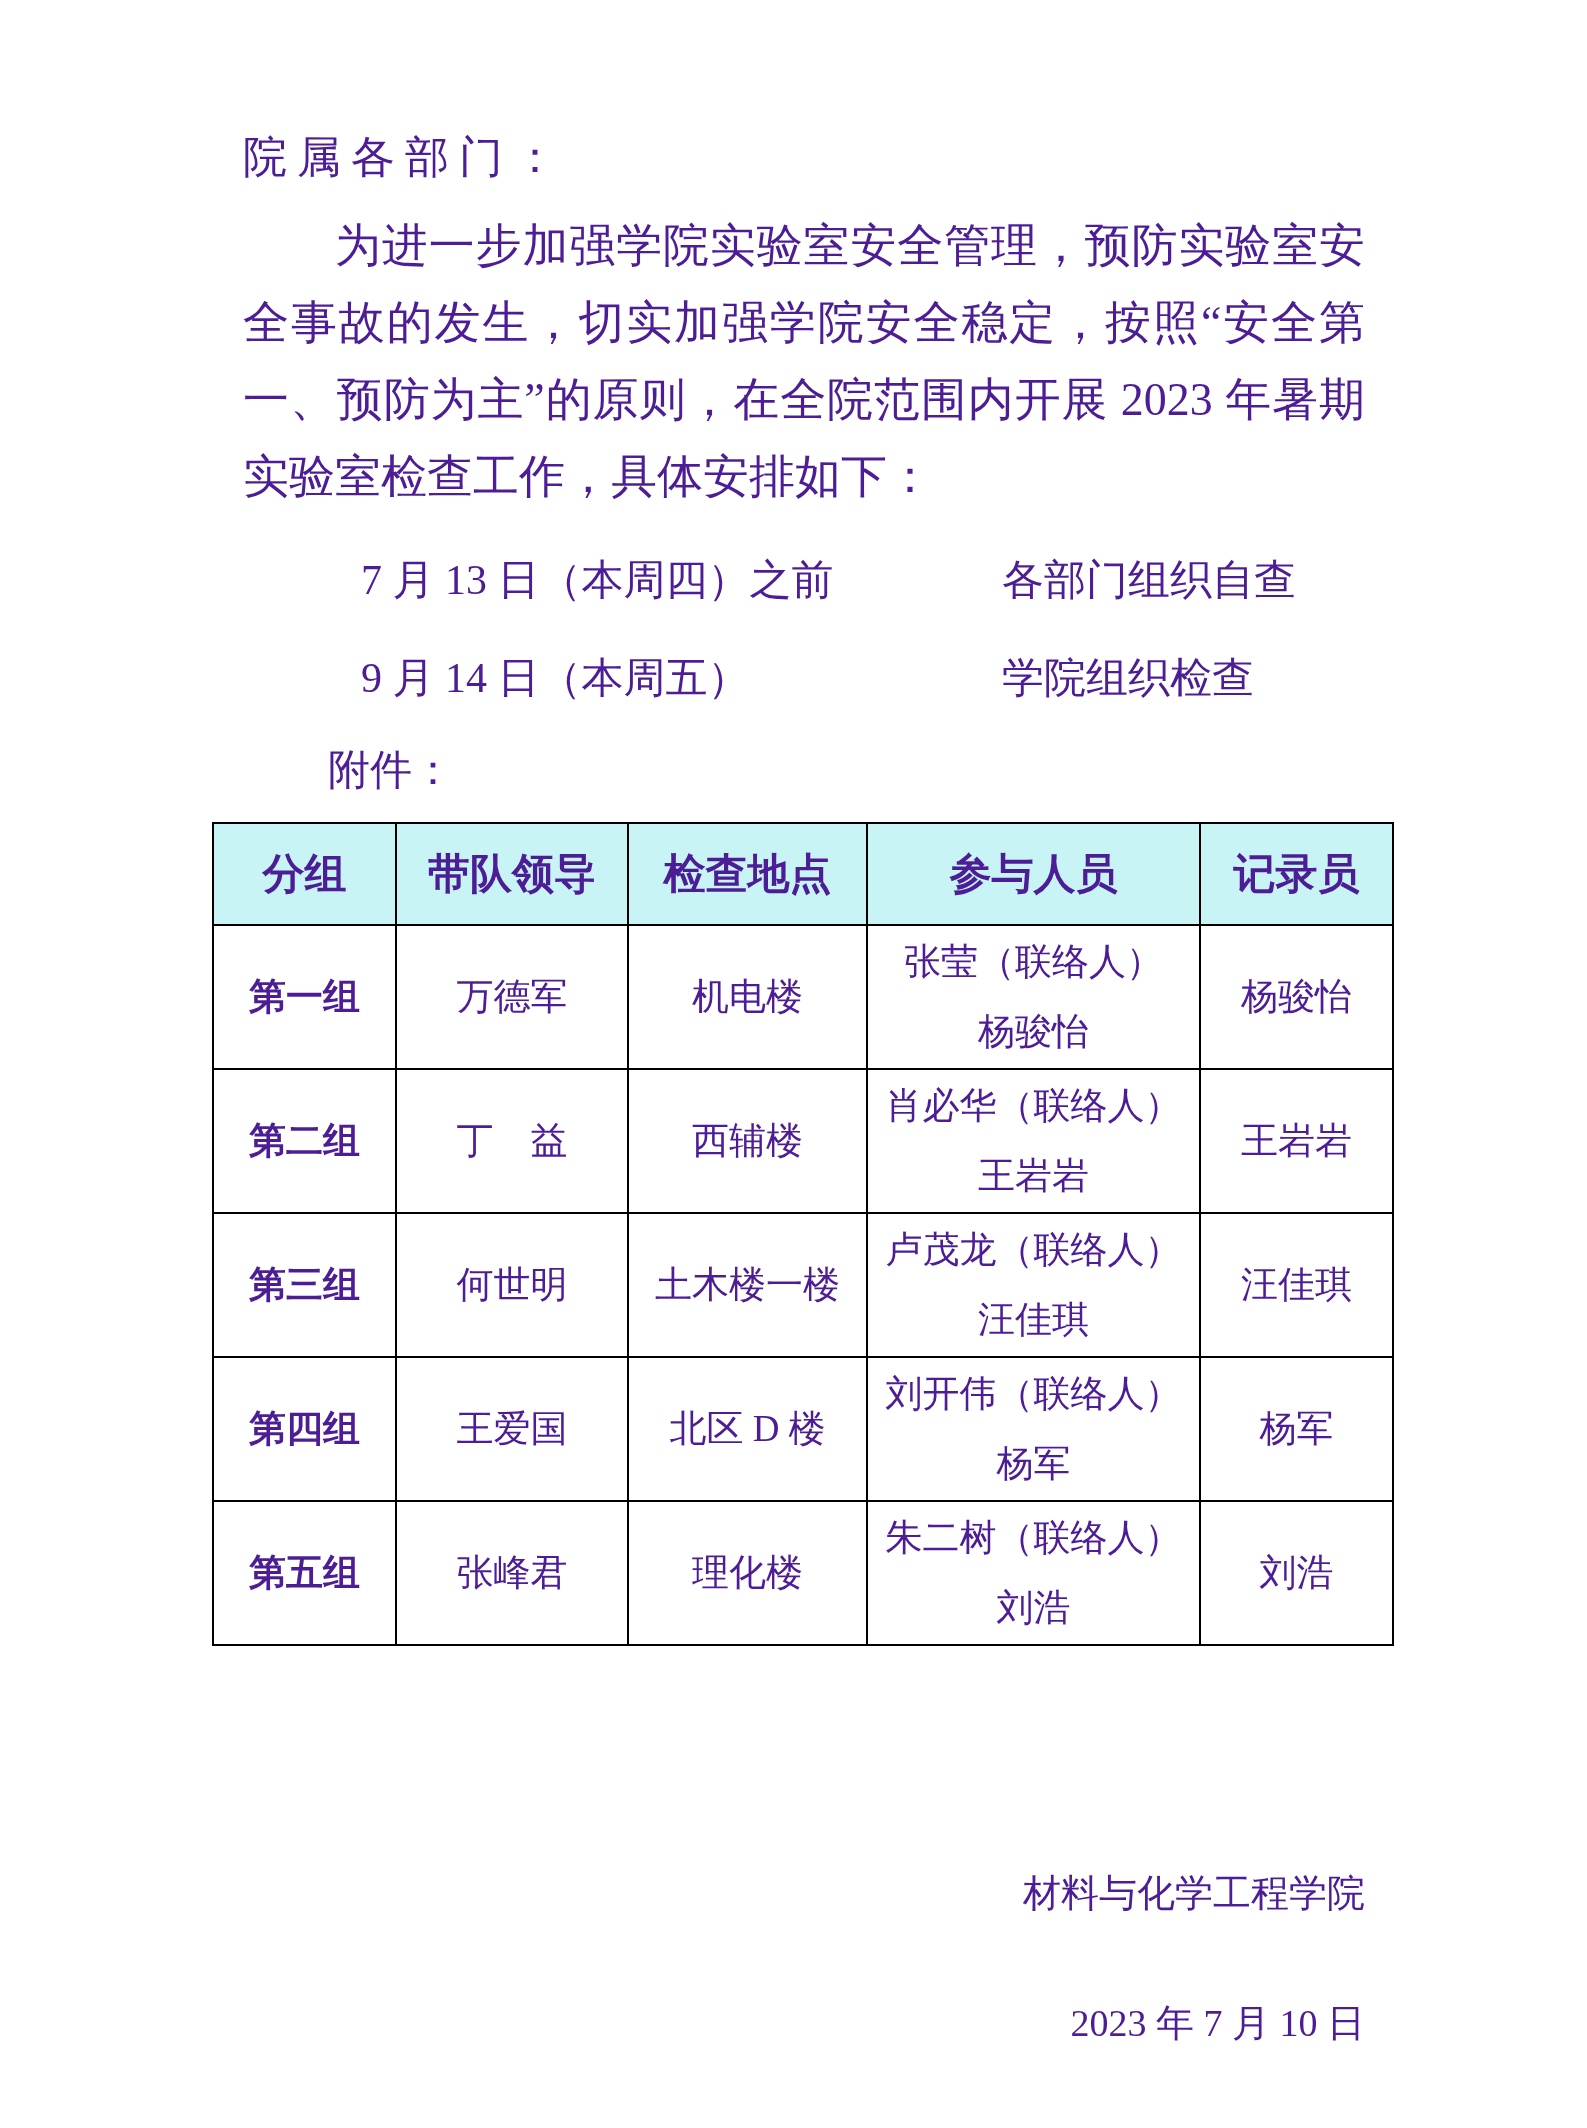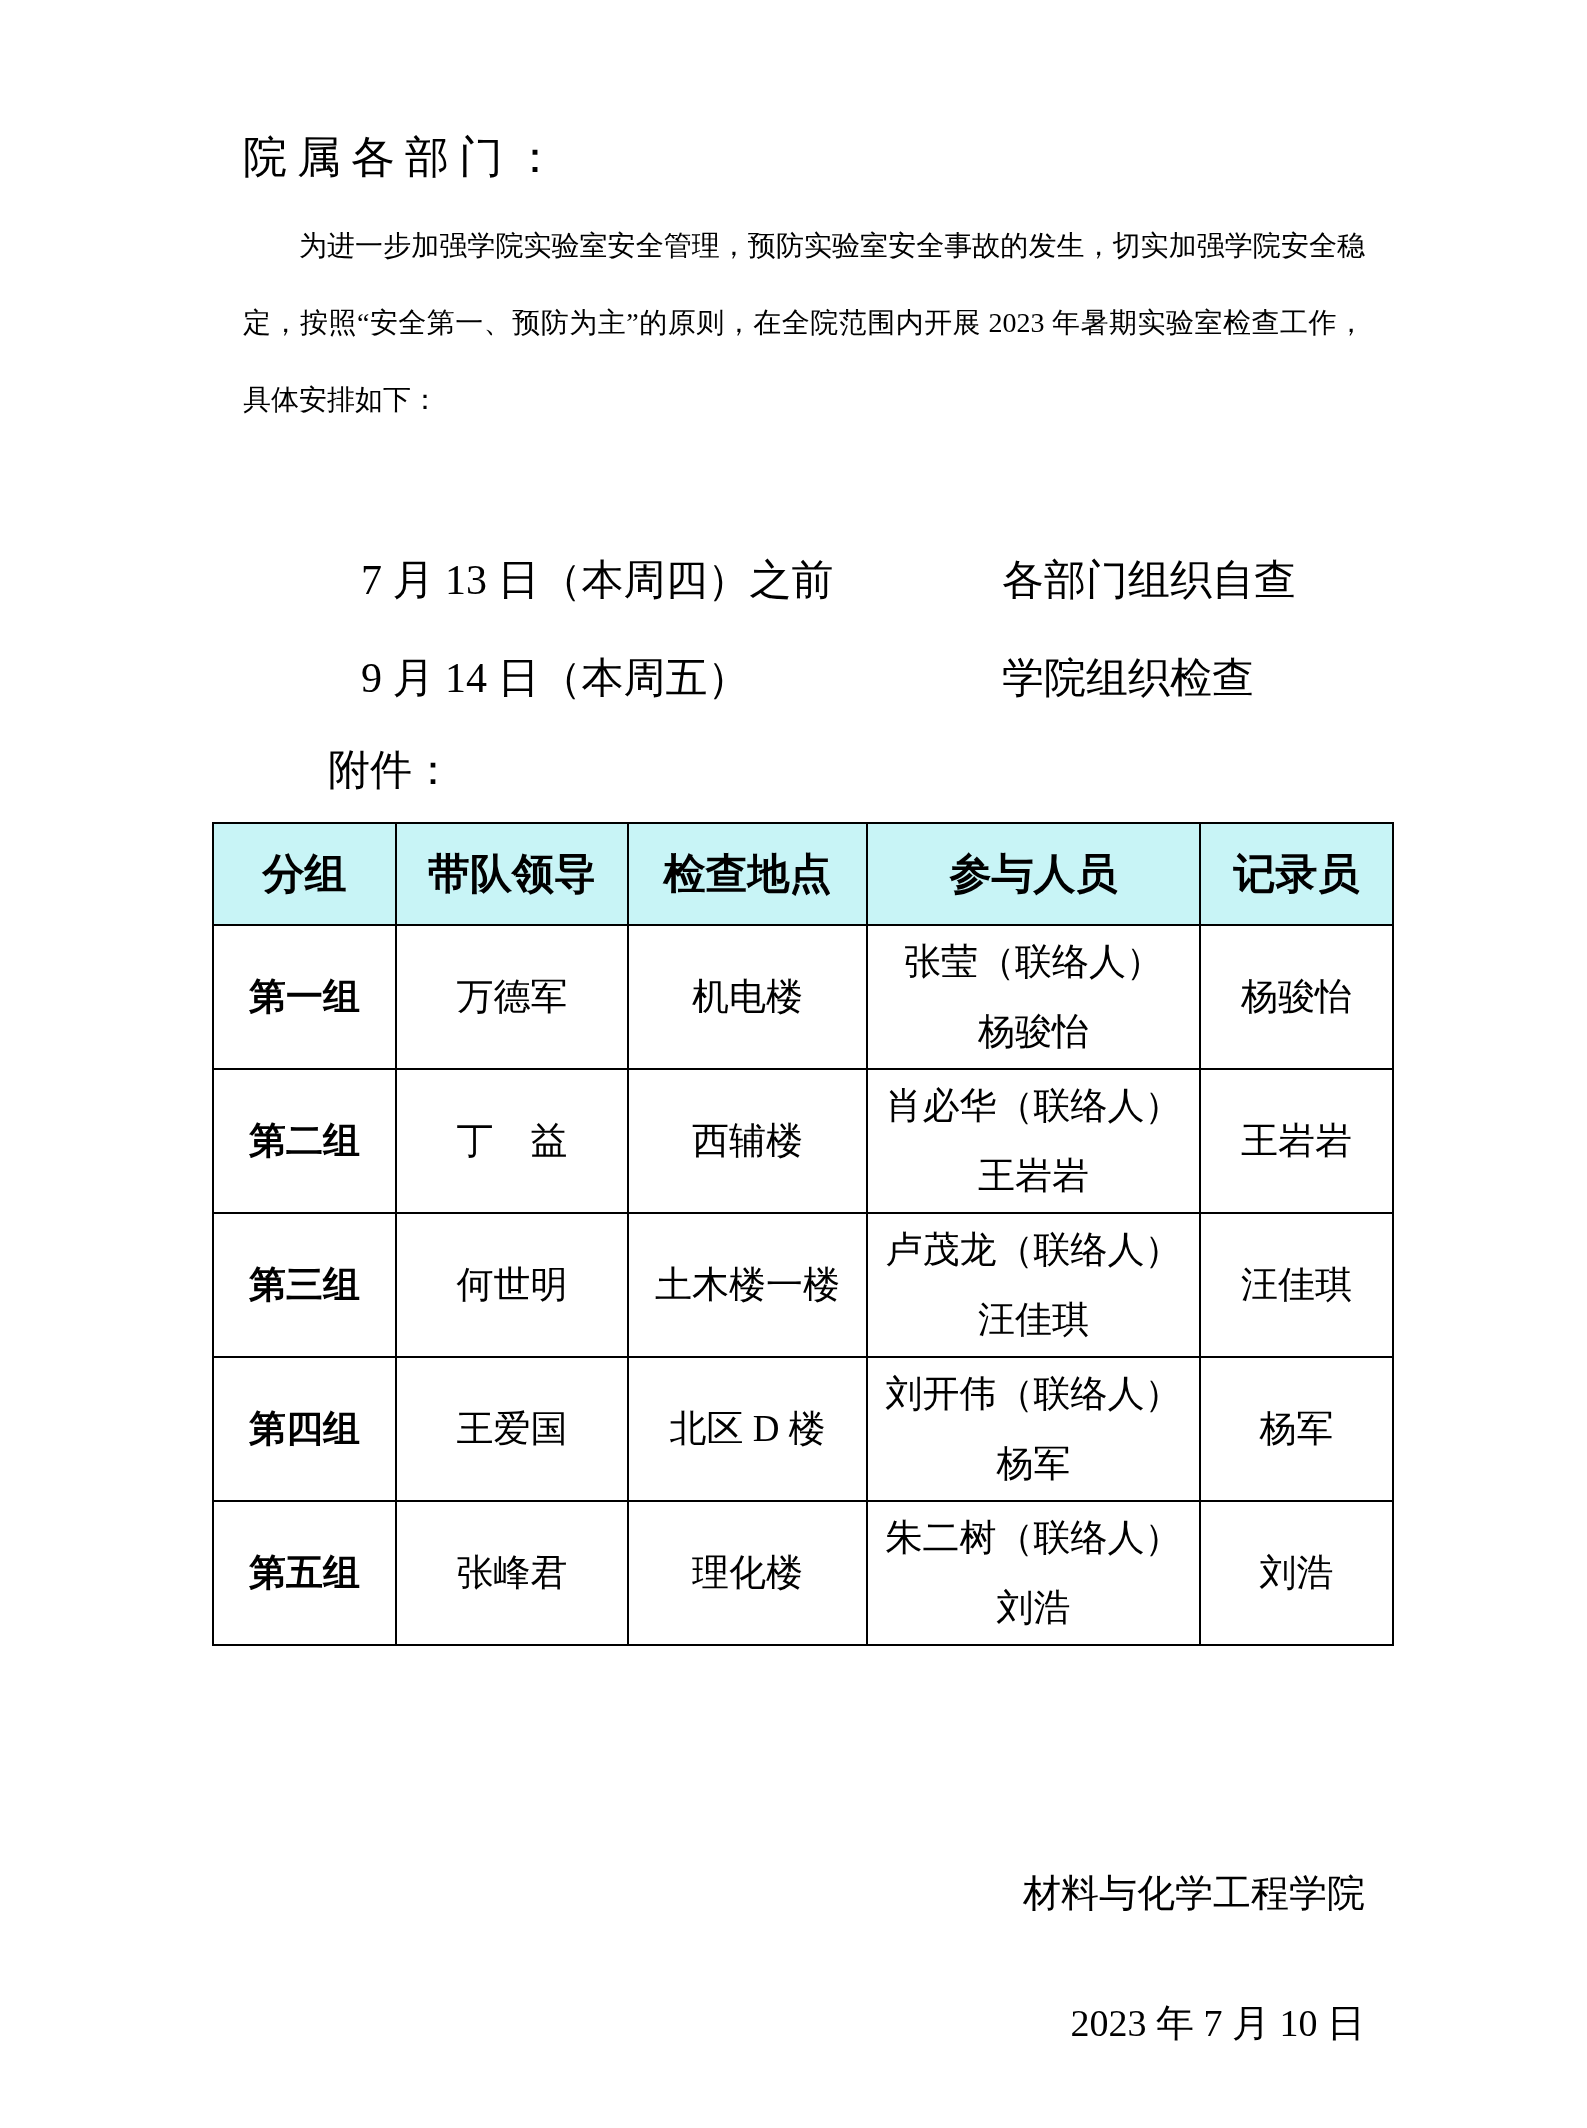--- a/index.html
+++ b/index.html
@@ -2,38 +2,38 @@
 <html><head>
 <meta charset="utf-8">
 <style>
   html, body { margin: 0; padding: 0; background: #9e9e9e; }
   .page {
     position: relative;
     width: 1587px;
     height: 2128px;
     margin: 0 auto;
     background: #ffffff;
-    color: #000000;
+    color: #4c1d95;
     font-family: "Liberation Serif", serif;
     overflow: hidden;
   }
   .salutation {
     position: absolute;
     left: 243px;
     top: 128px;
     font-size: 44px;
     letter-spacing: 10px;
     white-space: nowrap;
   }
   .intro-paragraph {
     position: absolute;
     left: 243px;
     top: 207px;
     width: 1122px;
-    font-size: 28px;
+    font-size: 46px;
     line-height: 77px;
     text-align: justify;
     text-indent: 2em;
   }
   .sched-line {
     position: absolute;
     left: 328px;
     width: 1040px;
     height: 60px;
     font-size: 42px;

